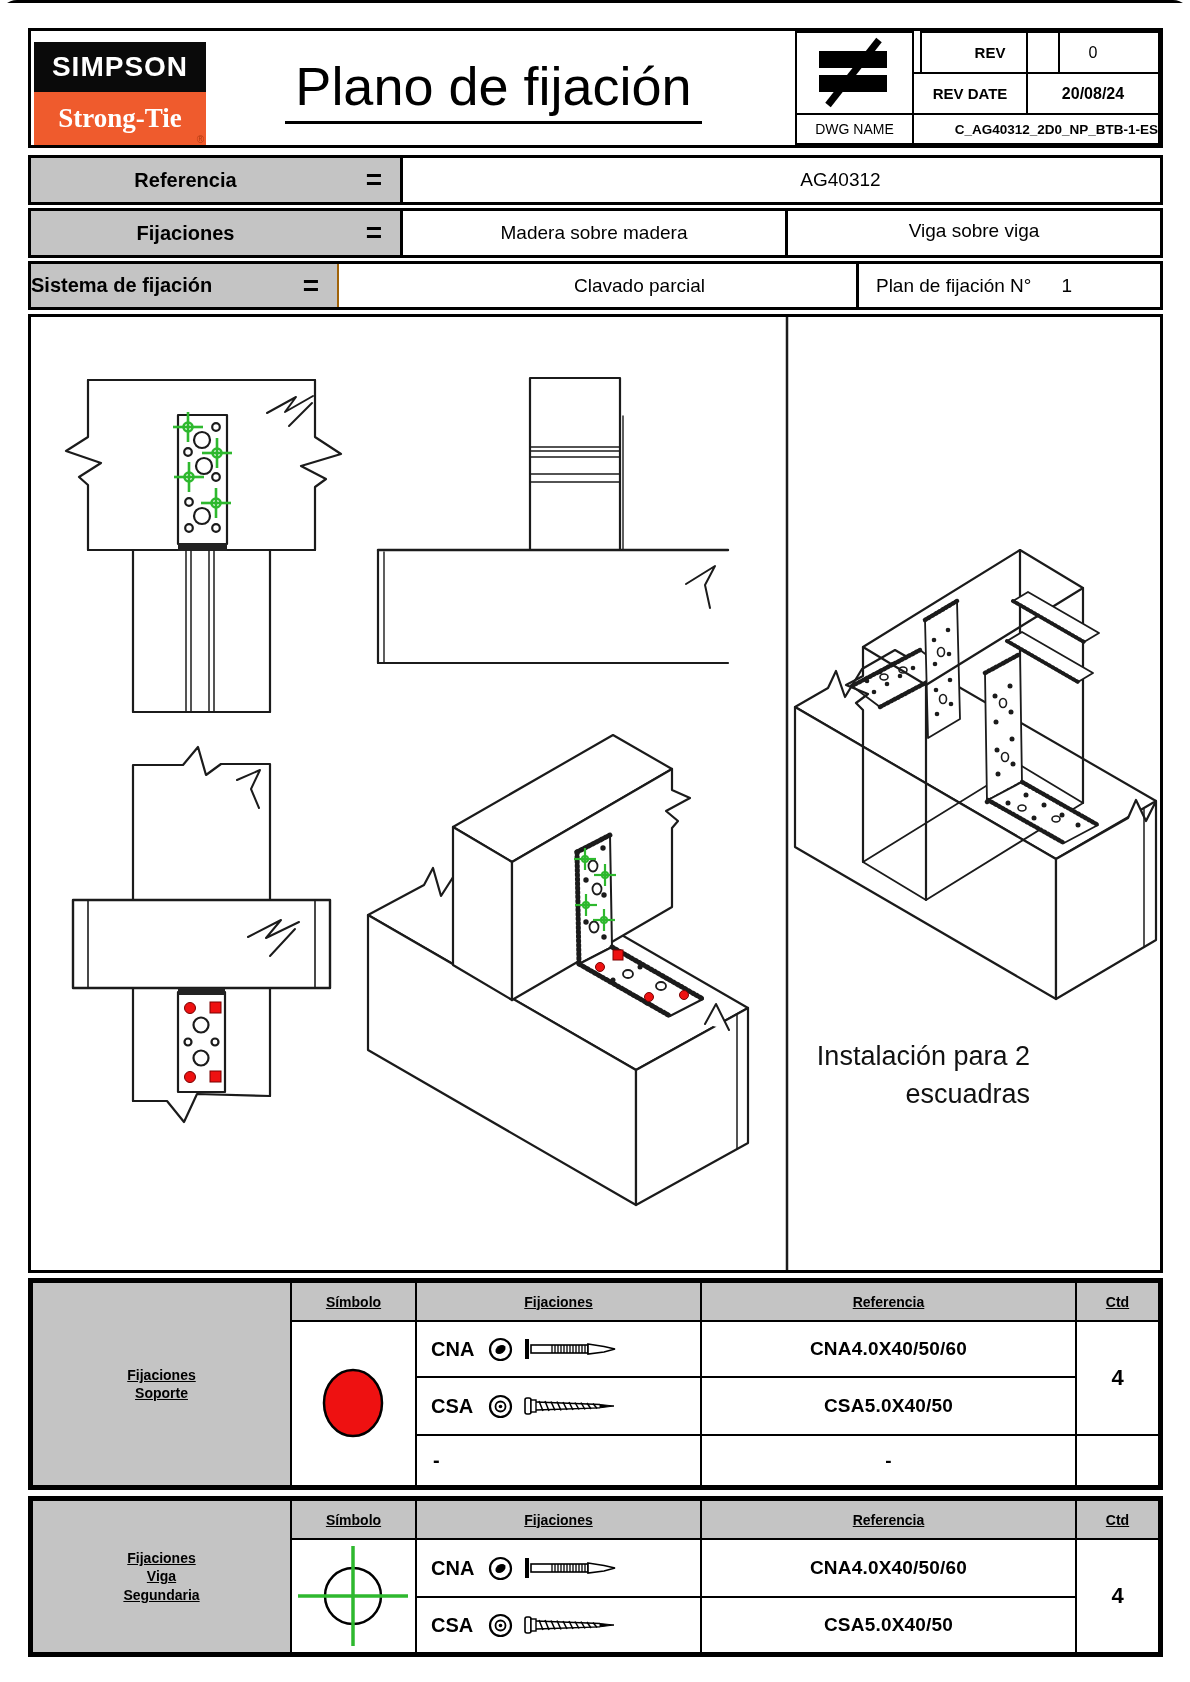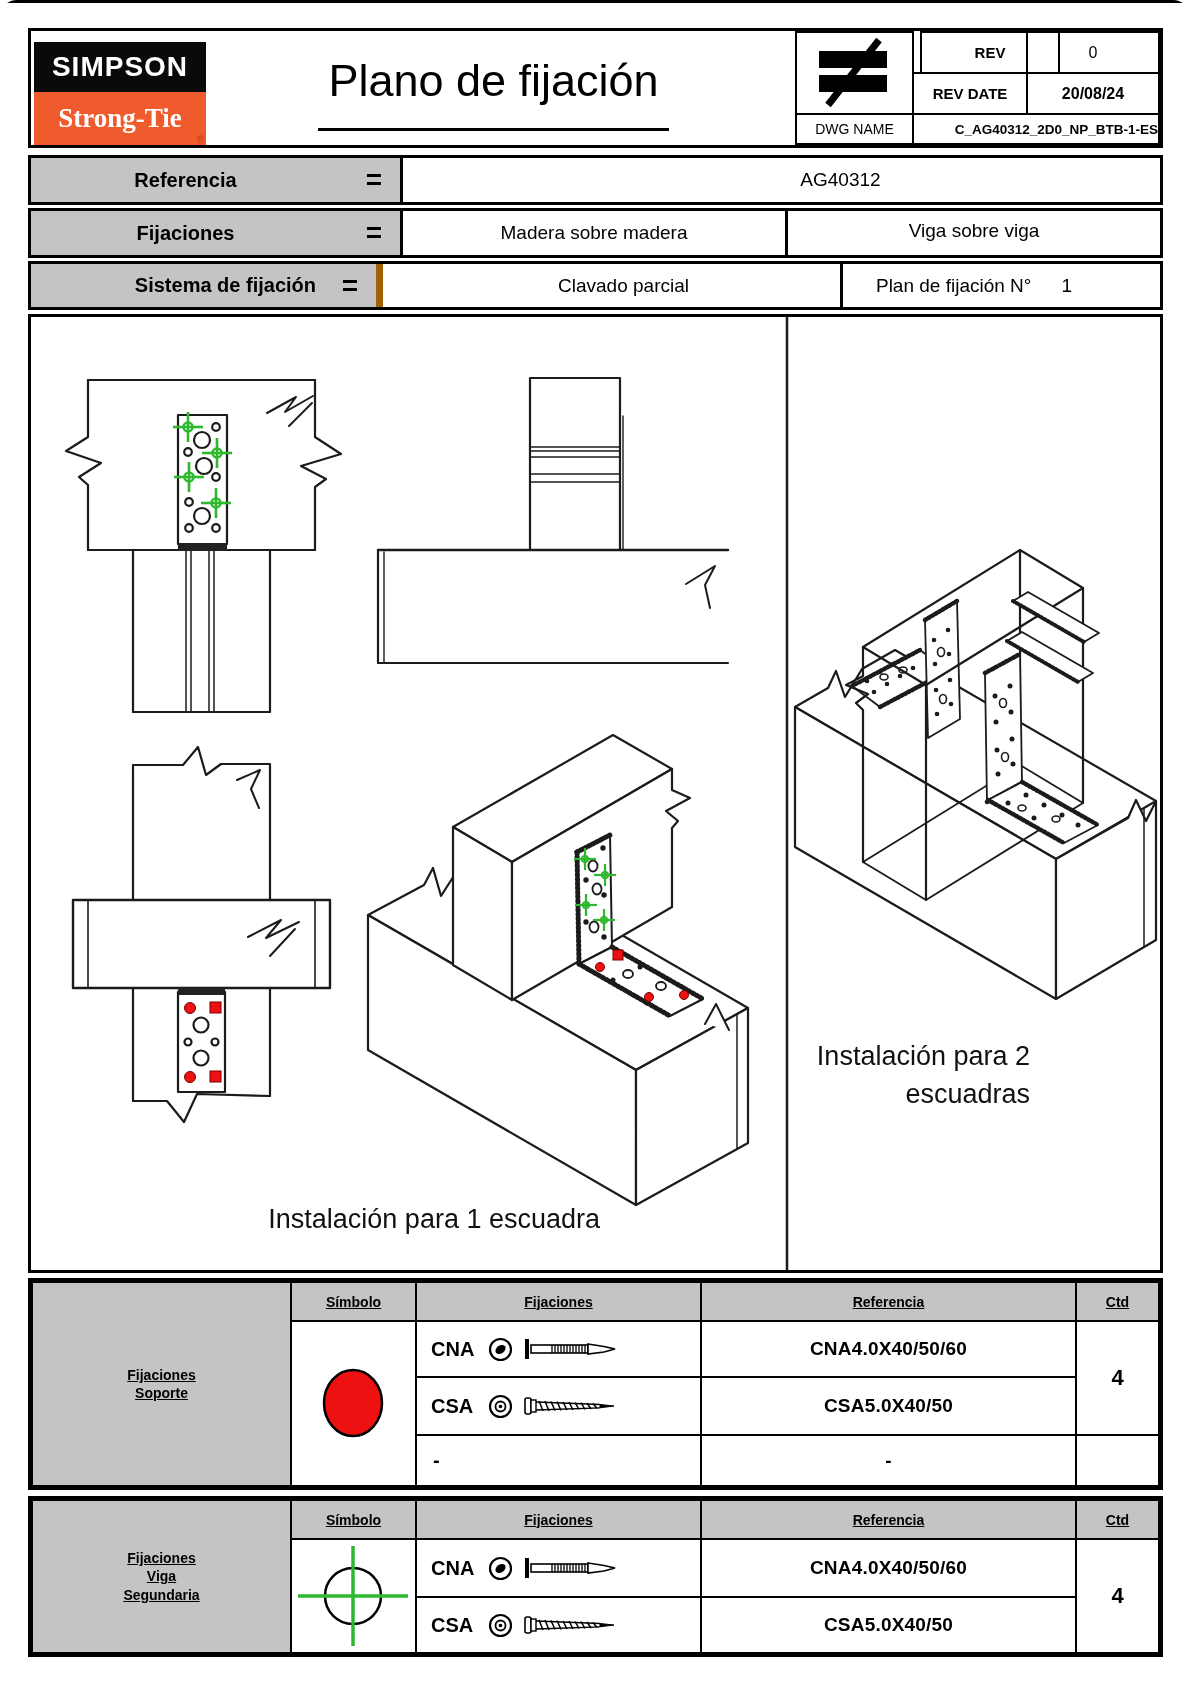--- a/index.html
+++ b/index.html
@@ -29,21 +29,21 @@
     <div class="abs" style="left:3px;top:11px;width:172px;height:103px;">
       <div class="abs" style="left:0;top:0;width:172px;height:50px;background:#0a0a0a;display:flex;align-items:center;justify-content:center;">
         <span style="color:#fff;font-size:28px;font-weight:bold;letter-spacing:1px;">SIMPSON</span>
       </div>
       <div class="abs" style="left:0;top:50px;width:172px;height:53px;background:#ef5b2d;display:flex;align-items:center;justify-content:center;">
         <span style="color:#fff;font-size:27px;font-weight:bold;font-family:'Liberation Serif',serif;">Strong-Tie</span>
         <span style="position:absolute;right:2px;bottom:0px;color:#b53c12;font-size:10px;">®</span>
       </div>
     </div>
     <div class="abs" style="left:185px;top:24px;width:555px;text-align:center;">
-      <span style="font-size:45px;border-bottom:3px solid #000;padding:0 10px 22px;">Plano de fijación</span>
+      <span style="font-size:54px;border-bottom:3px solid #000;padding:0 10px 5px;">Plano de fijación</span>
     </div>
 
     <div class="cell" style="left:764px;top:0;width:119px;height:84px;">
       <svg width="115" height="80" viewBox="0 0 115 80">
         <rect x="22" y="18" width="68" height="17" fill="#000"></rect>
         <rect x="22" y="42" width="68" height="17" fill="#000"></rect>
         <line x1="31" y1="72" x2="82" y2="7" stroke="#000" stroke-width="7"></line>
       </svg>
     </div>
     <div class="cell" style="left:881px;top:0;width:140px;height:43px;margin-left:8px;">
@@ -83,25 +83,25 @@
     </div>
     <div class="abs" style="left:372px;top:0;width:385px;height:44px;border-right:3px solid #000;display:flex;align-items:center;justify-content:center;">
       <span class="val19">Madera sobre madera</span>
     </div>
     <div class="abs" style="left:757px;top:0;width:372px;height:40px;display:flex;align-items:center;justify-content:center;">
       <span class="val19">Viga sobre viga</span>
     </div>
   </div>
 
   <div class="abs blk" style="left:28px;top:261px;width:1135px;height:49px;">
-    <div class="abs gray" style="left:0;top:0;width:352px;height:43px;border-right:7px solid #a16207;display:flex;align-items:center;justify-content:flex-end;">
+    <div class="abs gray" style="left:0;top:0;width:308px;height:43px;border-right:2px solid #a16207;display:flex;align-items:center;justify-content:flex-start;">
       <span class="lbl20" style="padding-right:60px;">Sistema de fijación</span>
       <span class="abs" style="right:18px;font-size:28px;font-weight:bold;">=</span>
     </div>
-    <div class="abs" style="left:376px;top:0;width:436px;height:43px;border-right:3px solid #000;display:flex;align-items:center;justify-content:center;">
+    <div class="abs" style="left:392px;top:0;width:436px;height:43px;border-right:3px solid #000;display:flex;align-items:center;justify-content:center;">
       <span class="val19">Clavado parcial</span>
     </div>
     <div class="abs" style="left:757px;top:0;width:372px;height:43px;display:flex;align-items:center;justify-content:center;gap:30px;">
       <span class="val19">Plan de fijación N°</span>
       <span class="val19">1</span>
     </div>
   </div>
 
   <div class="abs blk" style="left:28px;top:314px;width:1135px;height:959px;">
     <svg width="1129" height="953" viewBox="31 317 1129 953">
@@ -328,23 +328,20 @@
         <rect x="210" y="1002" width="11" height="11"></rect>
           <rect x="210" y="1071" width="11" height="11"></rect>
         <rect x="613" y="950" width="10" height="10"></rect>
         <circle cx="600" cy="967" r="4.5"></circle>
           <circle cx="649" cy="997" r="4.5"></circle>
           <circle cx="684" cy="995" r="4.5"></circle>
       </g>
     </svg>
   </div>
 
-  <div class="abs caption" style="left:170px;top:1204px;width:430px;">
-    <span>Instalación para 1 escuadra</span>
-  </div>
   <div class="abs caption" style="left:790px;top:1038px;width:240px;line-height:1.4;">
     <div>Instalación para 2</div>
     <div>escuadras</div>
   </div>
 
   <div class="abs blk" style="left:28px;top:1278px;width:1135px;height:212px;">
     <div class="cell gray" style="left:0;top:0;width:261px;height:206px;flex-direction:column;line-height:1.3;">
       <span class="hdr19">Fijaciones</span>
       <span class="hdr19">Soporte</span>
     </div>

